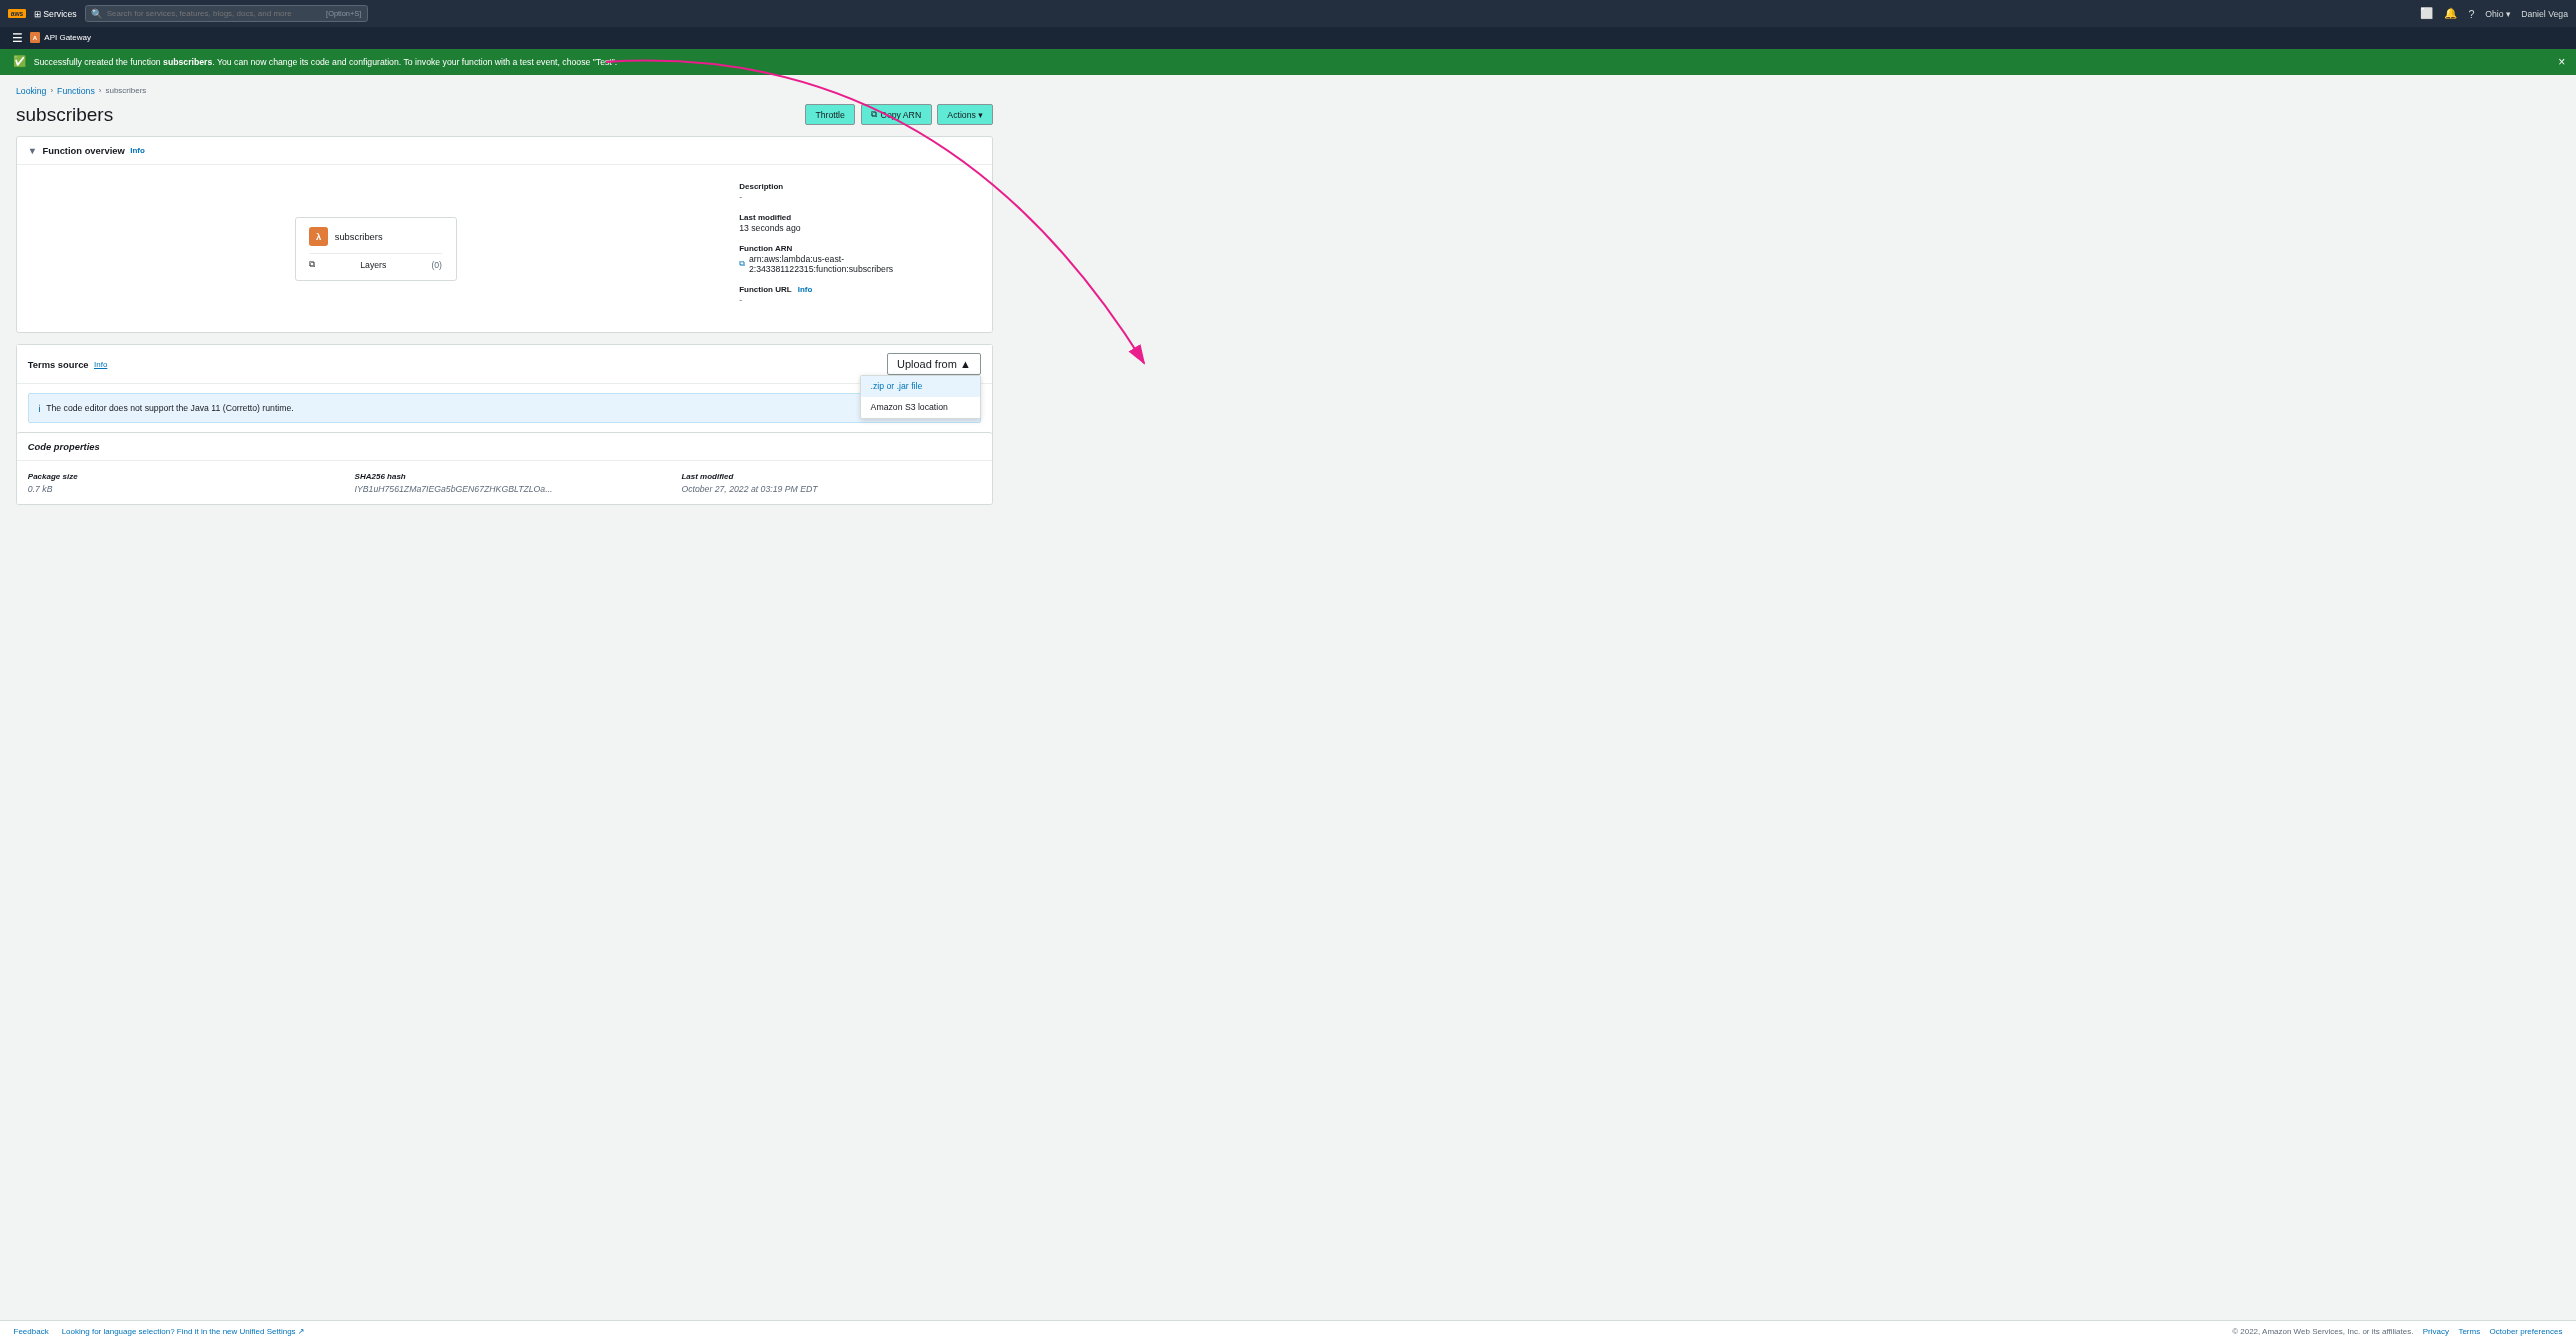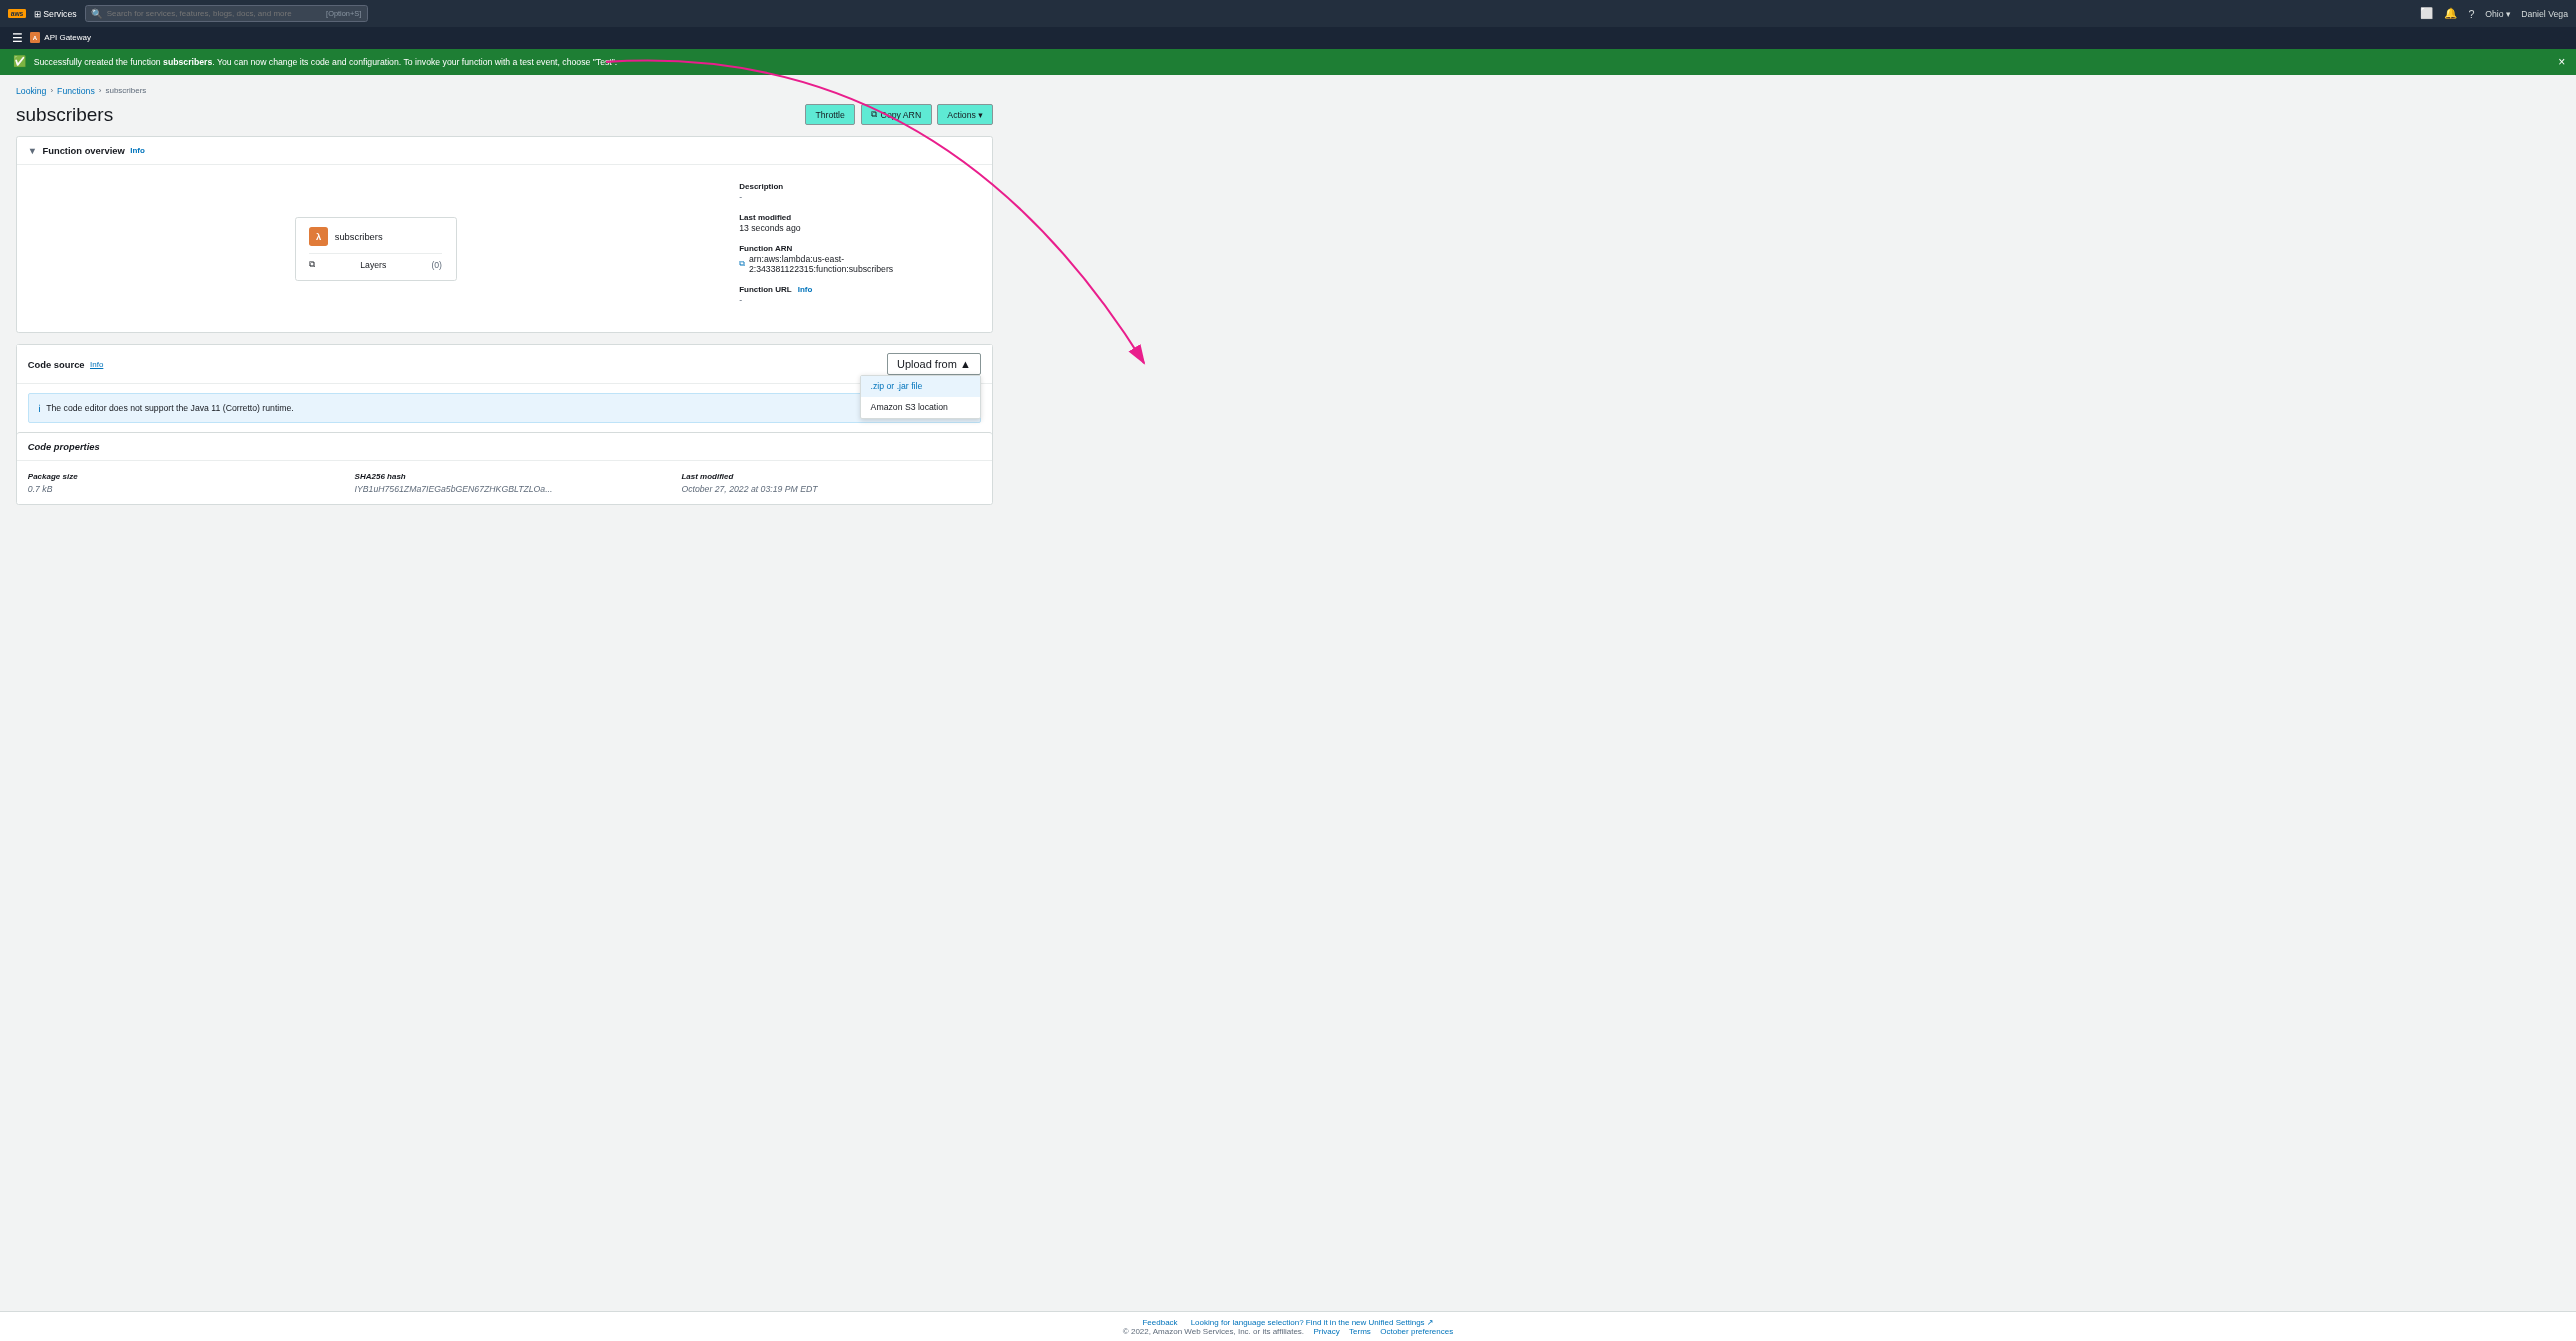--- a/index.html
+++ b/index.html
@@ -310,21 +310,21 @@
     }
 
     
     .footer {
       background: #fff;
       border-top: 0.7px solid #d5dbdb;
       padding: 5.4px 13.5px;
       display: flex; justify-content: space-between; align-items: center;
       font-size: 8px;
       position: fixed;
-      bottom: 0; left: 0; right: 0; flex-direction: column;
+      bottom: 0; left: 0; right: 0;
     }
     .footer-left { color: #0073bb; }
     .footer-right { display: flex; gap: 9.4px; color: #0073bb; }
 
     .sidebar-toggle {
       background: none; border: none; cursor: pointer;
       font-size: 12px; color: #fff; padding: 0 2.7px;
     }
 
     .info-badge {
@@ -446,21 +446,21 @@
         </div>
       </div>
     </div>
   </div>
 
   <div class="card">
 
     <div class="code-source-card" style="border:none;border-radius:0;">
       <div class="code-source-header">
         <div class="code-source-title">
-          <span>Code source</span>
+          <span>Terms source</span>
           <a href="#" class="info-link-sm">Info</a>
         </div>
         <div class="upload-btn-container">
           <button class="upload-btn">
             <span>Upload from ▲</span>
           </button>
           <div class="upload-dropdown">
             <div class="upload-dropdown-item selected">.zip or .jar file</div>
             <div class="upload-dropdown-item">Amazon S3 location</div>
           </div>

